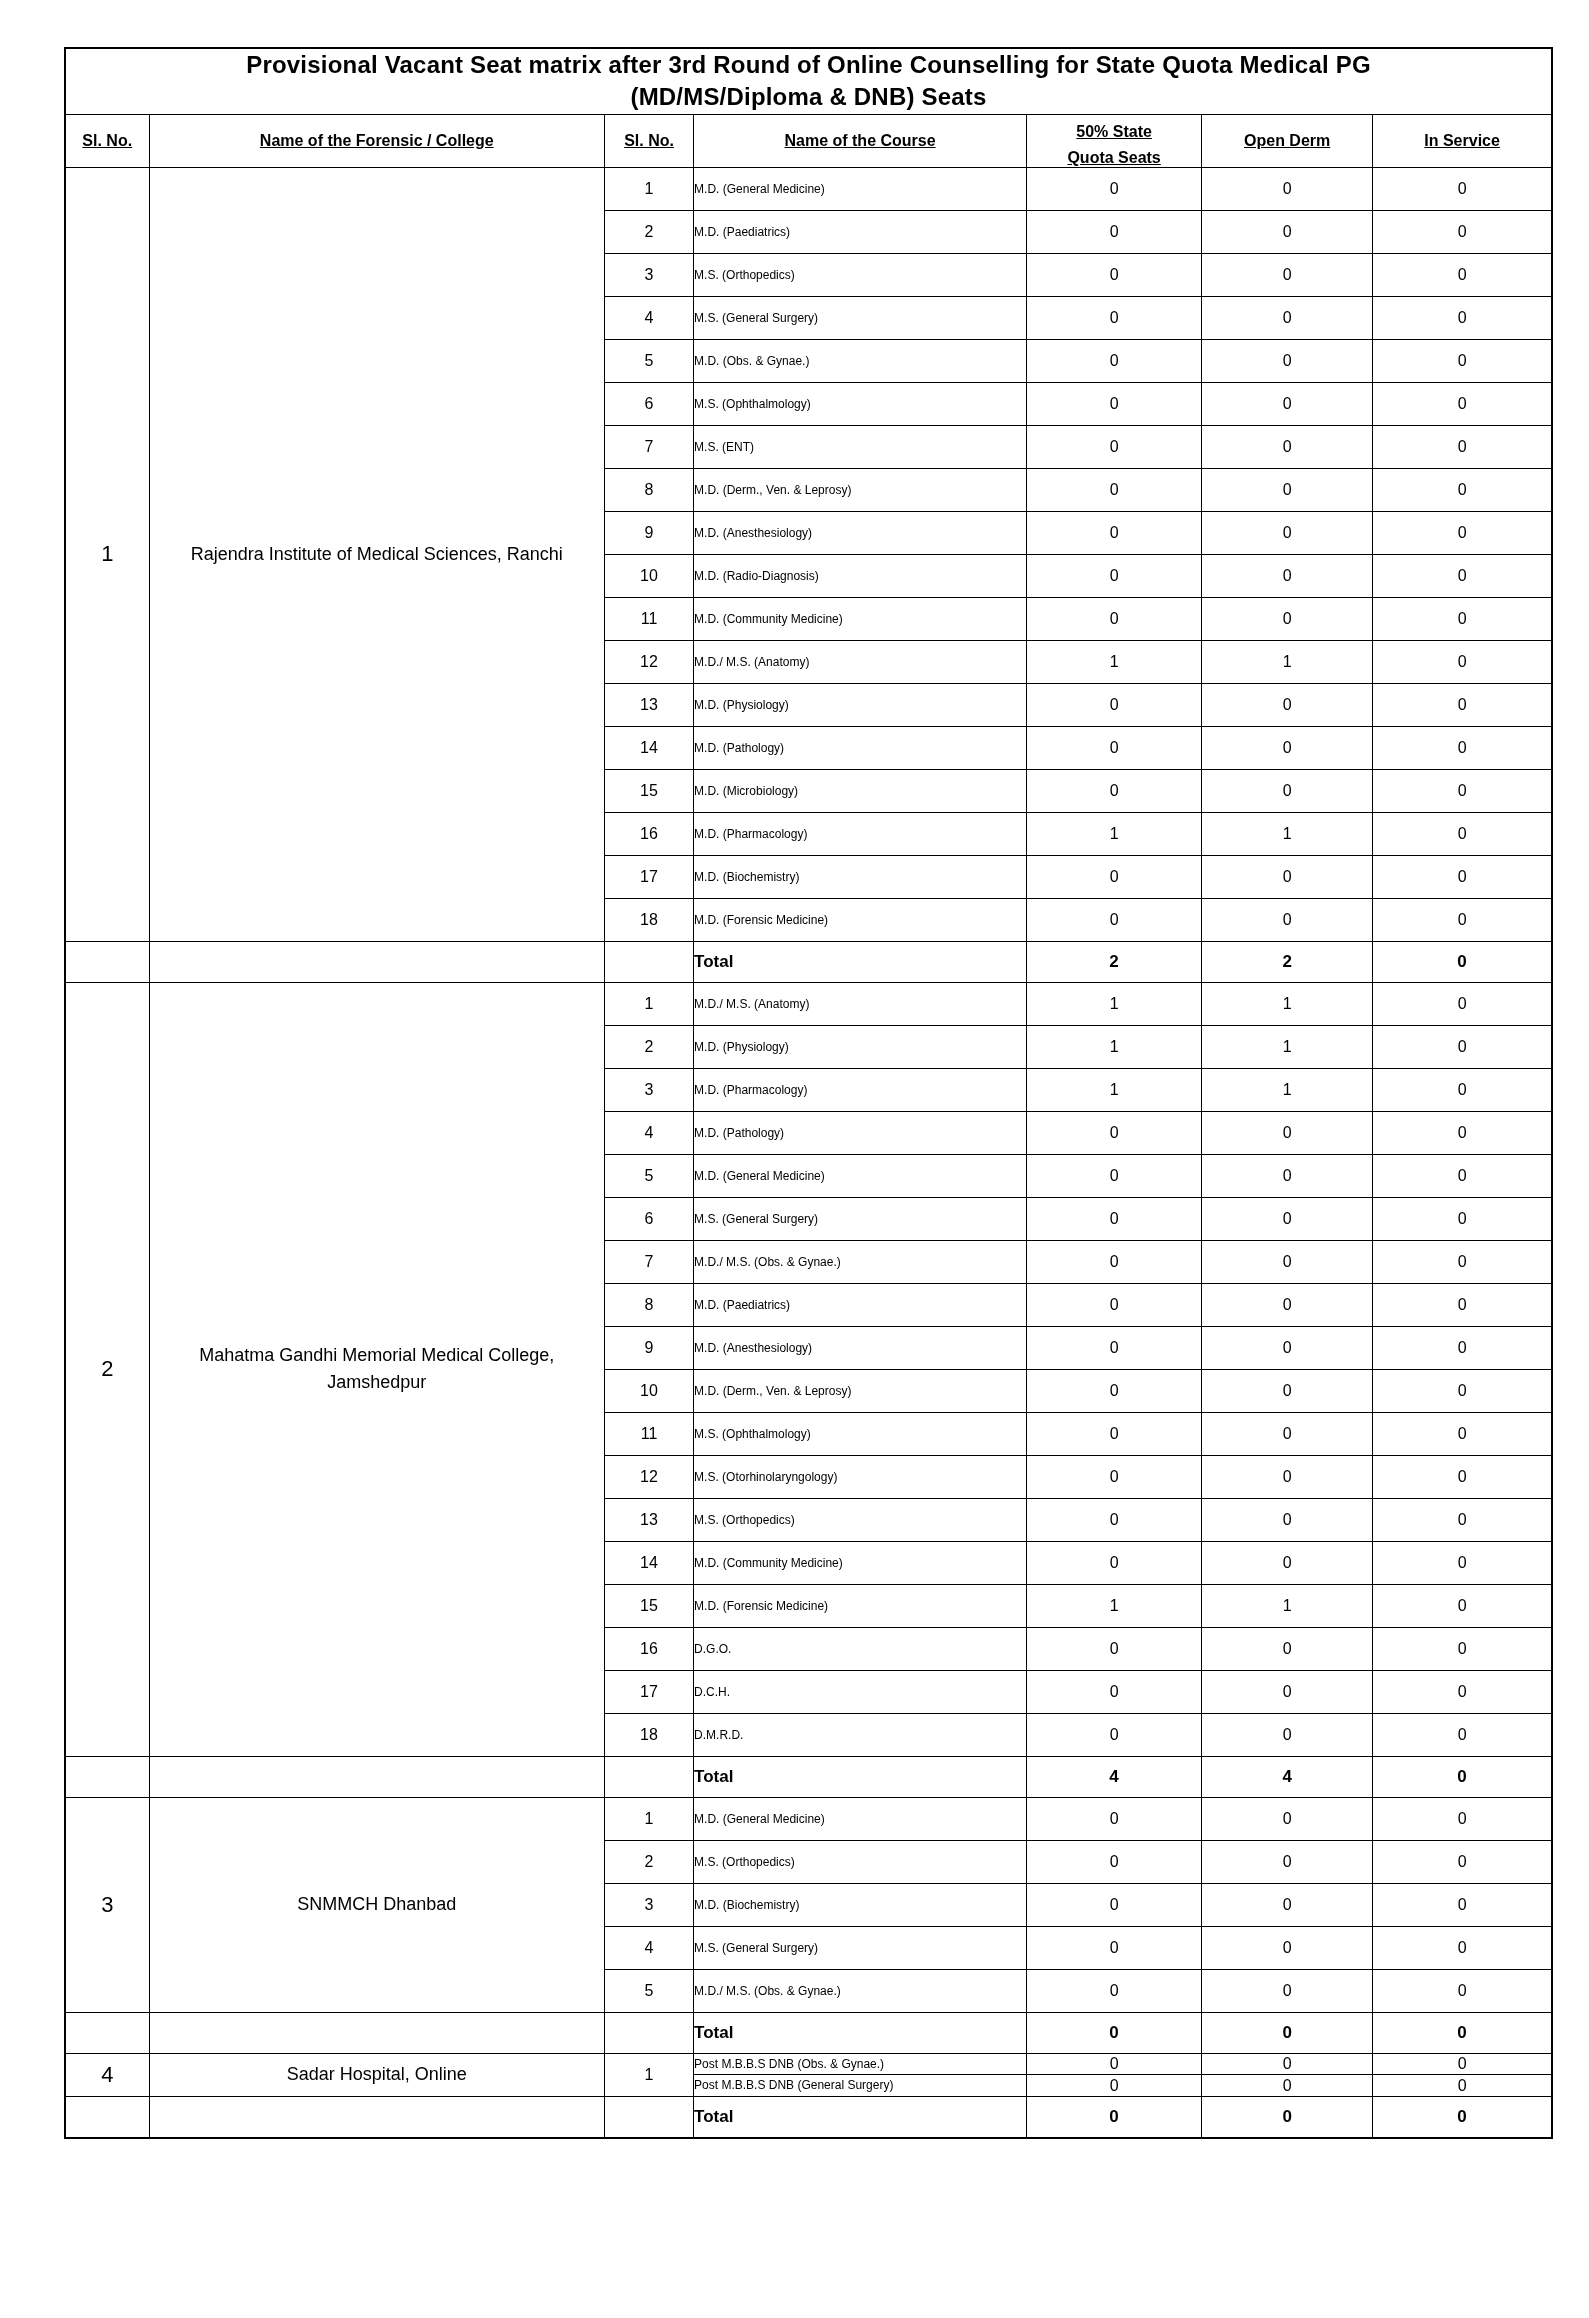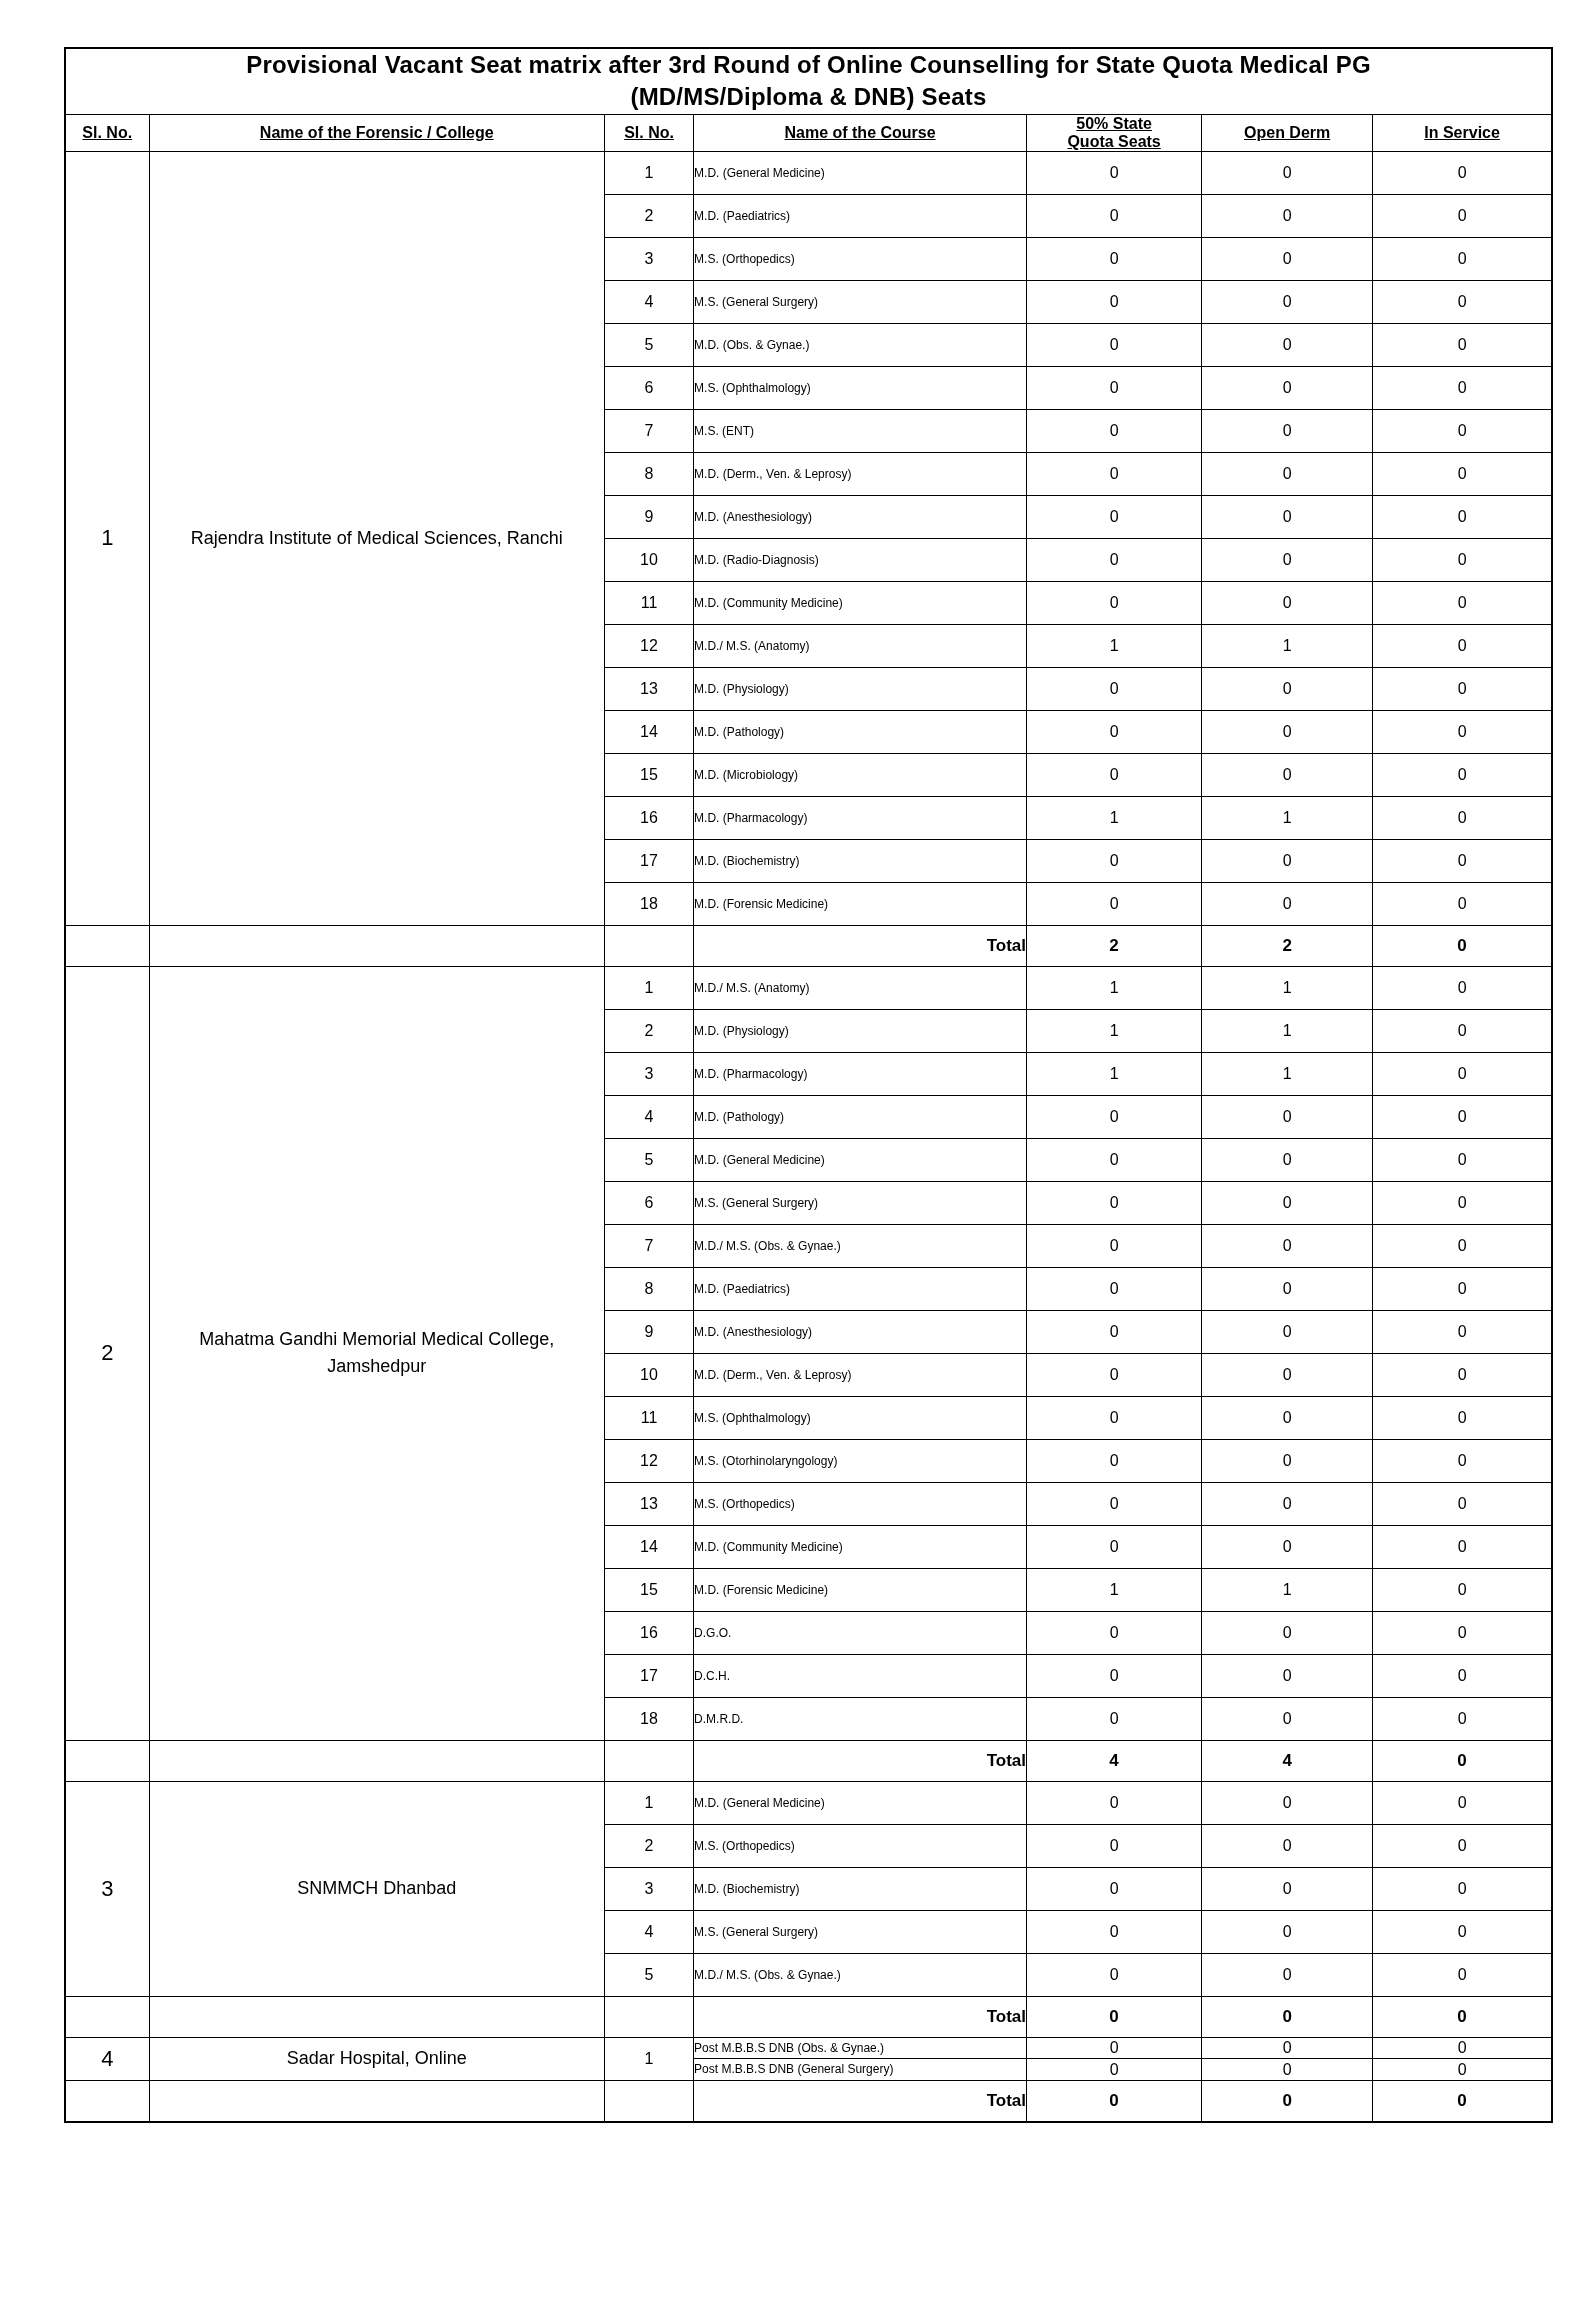--- a/index.html
+++ b/index.html
@@ -43,21 +43,21 @@
   .hdr {
     text-align: center;
     font-size: 16px;
     font-weight: bold;
     padding: 8px 3.2px 9.6px 3.2px;
   }
   .hdr span.u {
     text-decoration: underline;
     display: inline-block;
   }
-  .hdr .two-line span.u { display: block; }
+  .hdr .two-line span.u { display: block; margin-top: 8px; }
   .c-sl { width: 83px; }
   .c-inst { width: 450px; }
   .c-csl { width: 88px; }
   .c-course { width: 329px; }
   .c-quota { width: 173px; }
   .c-open { width: 169px; }
   .c-serv { width: 177px; }
 
   td.inst-name {
     text-align: center;
@@ -81,21 +81,21 @@
     line-height: 1.35;
   }
   td.num {
     text-align: center;
     font-size: 16px;
   }
   tr.total-row td {
     font-weight: bold;
   }
   td.total-label {
-    text-align: right;
+    text-align: left;
     font-size: 17px;
     font-weight: bold;
     padding-right: 9.6px;
   }
   td.total-num {
     text-align: center;
     font-size: 17px;
     font-weight: bold;
   }
   td.blank { height: 40px; }

